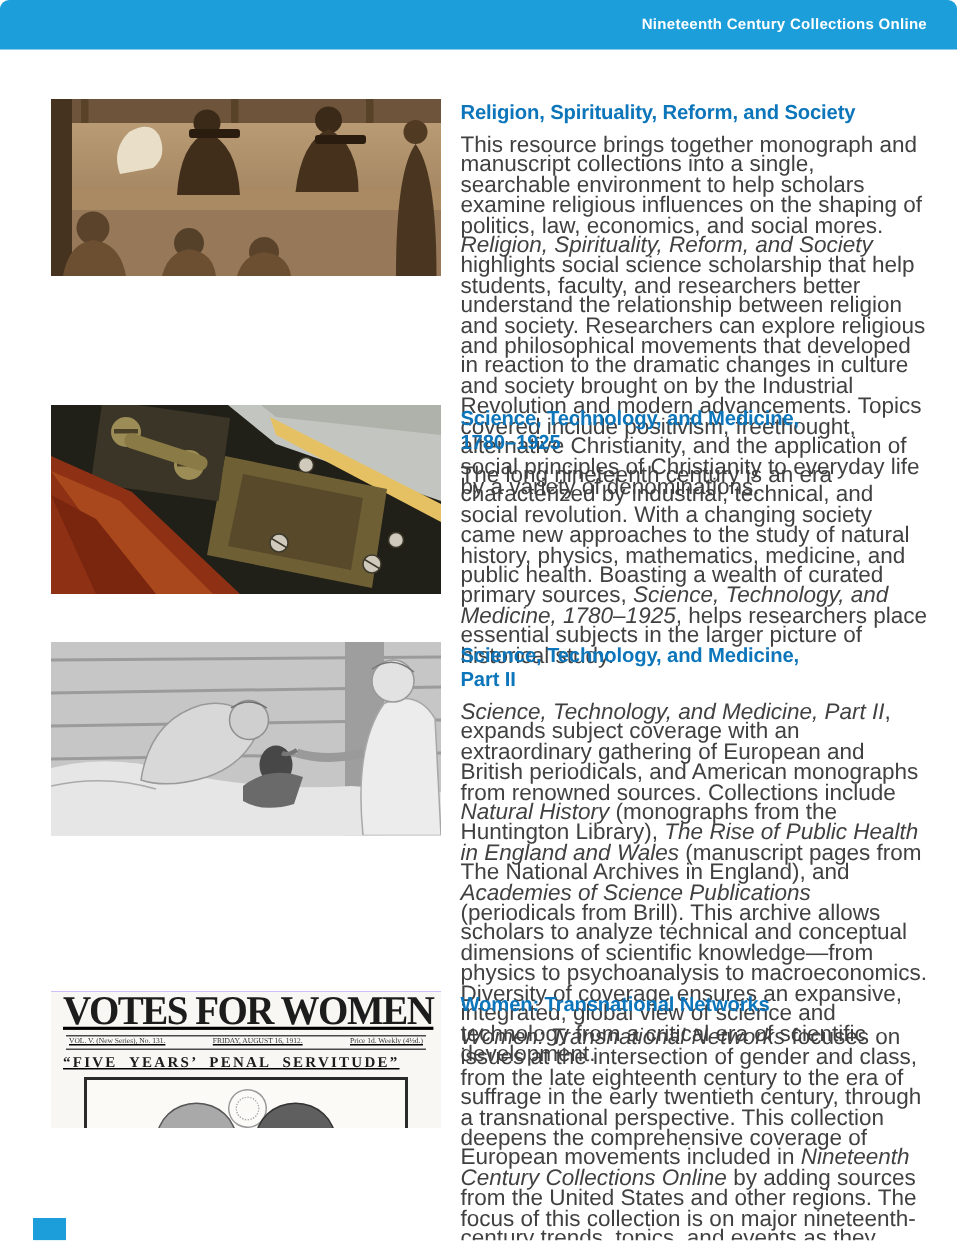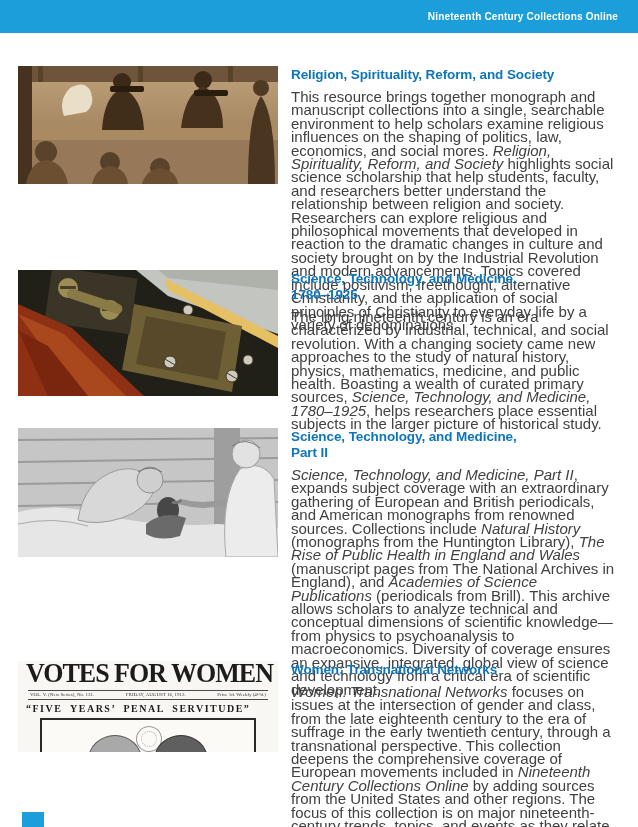--- a/index.html
+++ b/index.html
@@ -3,20 +3,21 @@
 <meta charset="utf-8">
 <style>
   html, body { margin: 0; padding: 0; background: #ffffff; }
   .page {
     position: relative;
     width: 638px;
     height: 827px;
     overflow: hidden;
     background: #ffffff;
     font-family: "Liberation Sans", sans-serif;
+    border-radius: 6px;
   }
   
   .header {
     position: absolute;
     top: 0; left: 0; right: 0;
     height: 33px;
     background: #1b9ed9;
     display: flex;
     align-items: center;
     justify-content: flex-end;
@@ -25,39 +26,39 @@
   }
   .brand {
     color: #ffffff;
     font-size: 10px;
     font-weight: bold;
     letter-spacing: 0.2px;
   }
   
   .section {
     position: absolute;
-    left: 18px;
+    left: 34px;
     right: 18px;
     display: flex;
     gap: 13px;
   }
   #s1 { top: 66px; }
   #s2 { top: 270px; }
   #s3 { top: 428px; }
   #s4 { top: 661px; }
   .figure {
     flex: 0 0 260px;
     width: 260px;
     overflow: hidden;
     background: #ddd;
   }
   #s1 .figure { height: 118px; }
   #s2 .figure { height: 126px; }
   #s3 .figure { height: 129px; }
-  #s4 .figure { height: 91px; background: #8b5cf6; }
+  #s4 .figure { height: 91px; background: #8b5cf6; text-decoration: underline; }
   .txt { flex: 1; min-width: 0; padding-top: 1px; }
   h2 {
     margin: 0 0 7px 0;
     font-size: 13.5px;
     line-height: 16px;
     font-weight: bold;
     color: #0d76bb;
     letter-spacing: -0.1px;
     white-space: pre-line;
   }

